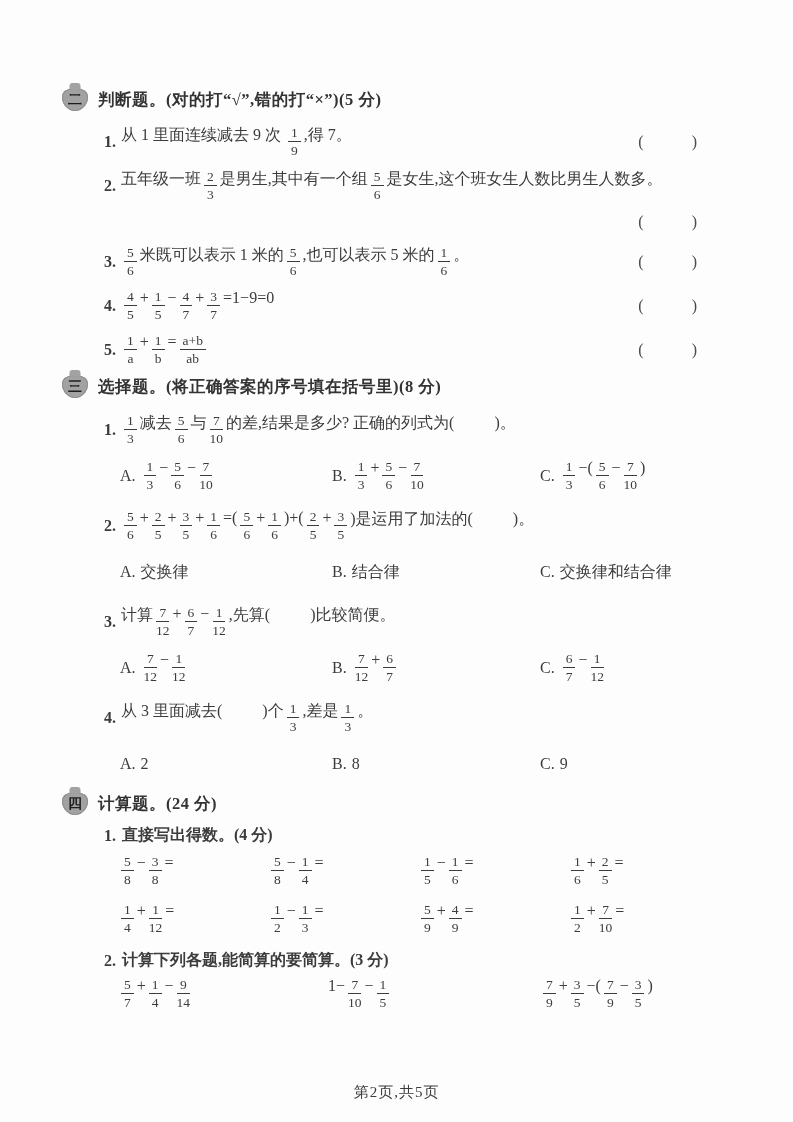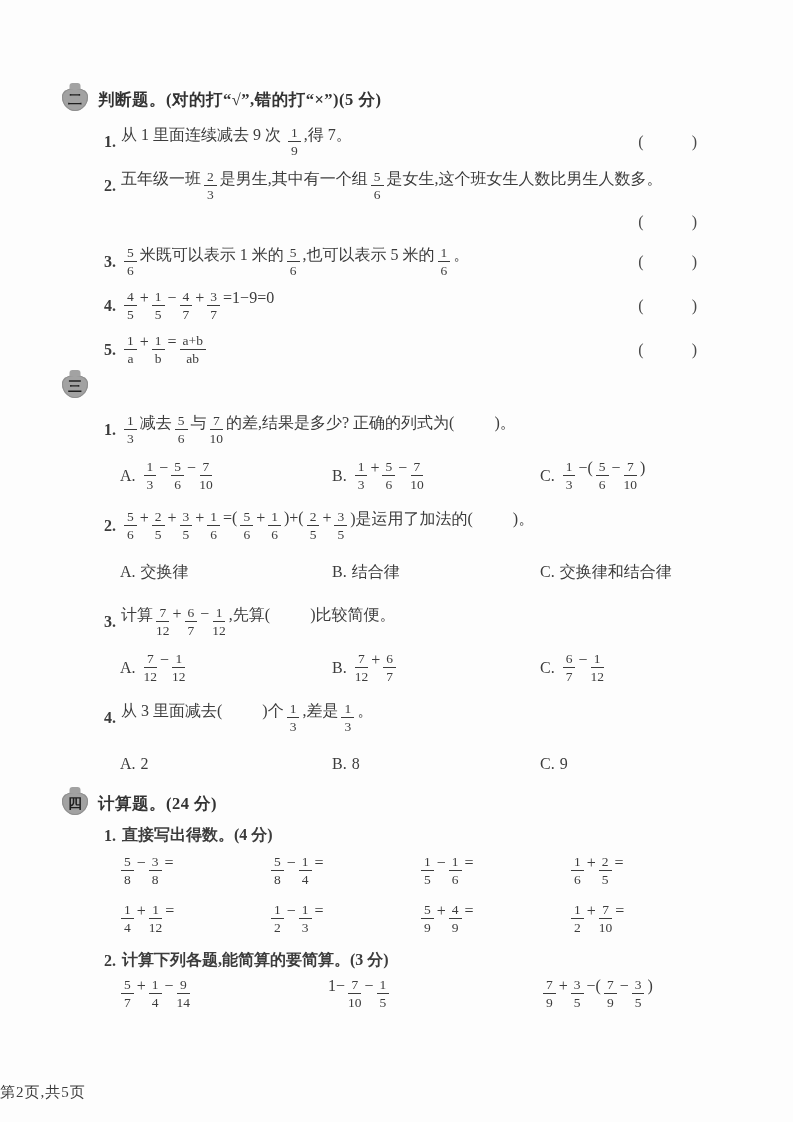--- a/index.html
+++ b/index.html
@@ -46,21 +46,21 @@
   .opt-label{margin-right:5px;}
   .sub-head{display:flex;align-items:center;margin:2px 0 4px 42px;}
   .sub-head .qno{margin-right:6px;}
   .sub-title{font-weight:bold;}
   .calc-row{display:grid;grid-template-columns:150px 150px 150px auto;margin:8px 0 8px 56px;}
   .calc-row .math{min-height:40px;}
   .simp-row{display:grid;grid-template-columns:210px 212px auto;margin:6px 0 0 56px;}
   .simp-row .math{min-height:44px;}
   .footer{
     position:absolute;left:0;right:0;bottom:20px;
-    text-align:left;font-size:15px;color:#3c3c3c;letter-spacing:1px;
+    text-align:center;font-size:15px;color:#3c3c3c;letter-spacing:1px;
   }
 </style>
 </head>
 <body>
 
 <div class="page">
 
   <section class="sec-judgment">
     <div class="sec-head">
       <span class="badge">二</span>
@@ -165,20 +165,21 @@
             <span class="den">ab</span>
           </span>
         </span>
       <span class="bracket">(            )</span>
     </div>
   </section>
 
   <section class="sec-choice">
     <div class="sec-head">
       <span class="badge">三</span>
+      <span class="sec-title">选择题。(将正确答案的序号填在括号里)(8 分)</span>
     </div>
 
     <div class="q">
       <span class="qno">1.</span>
       <span class="math">
           <span class="frac">
             <span class="num">1</span>
             <span class="den">3</span>
           </span>
           <span class="t">减去</span>

